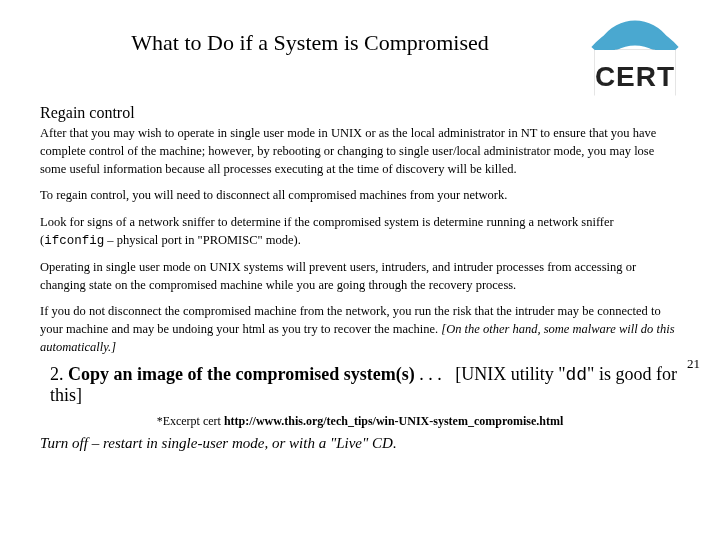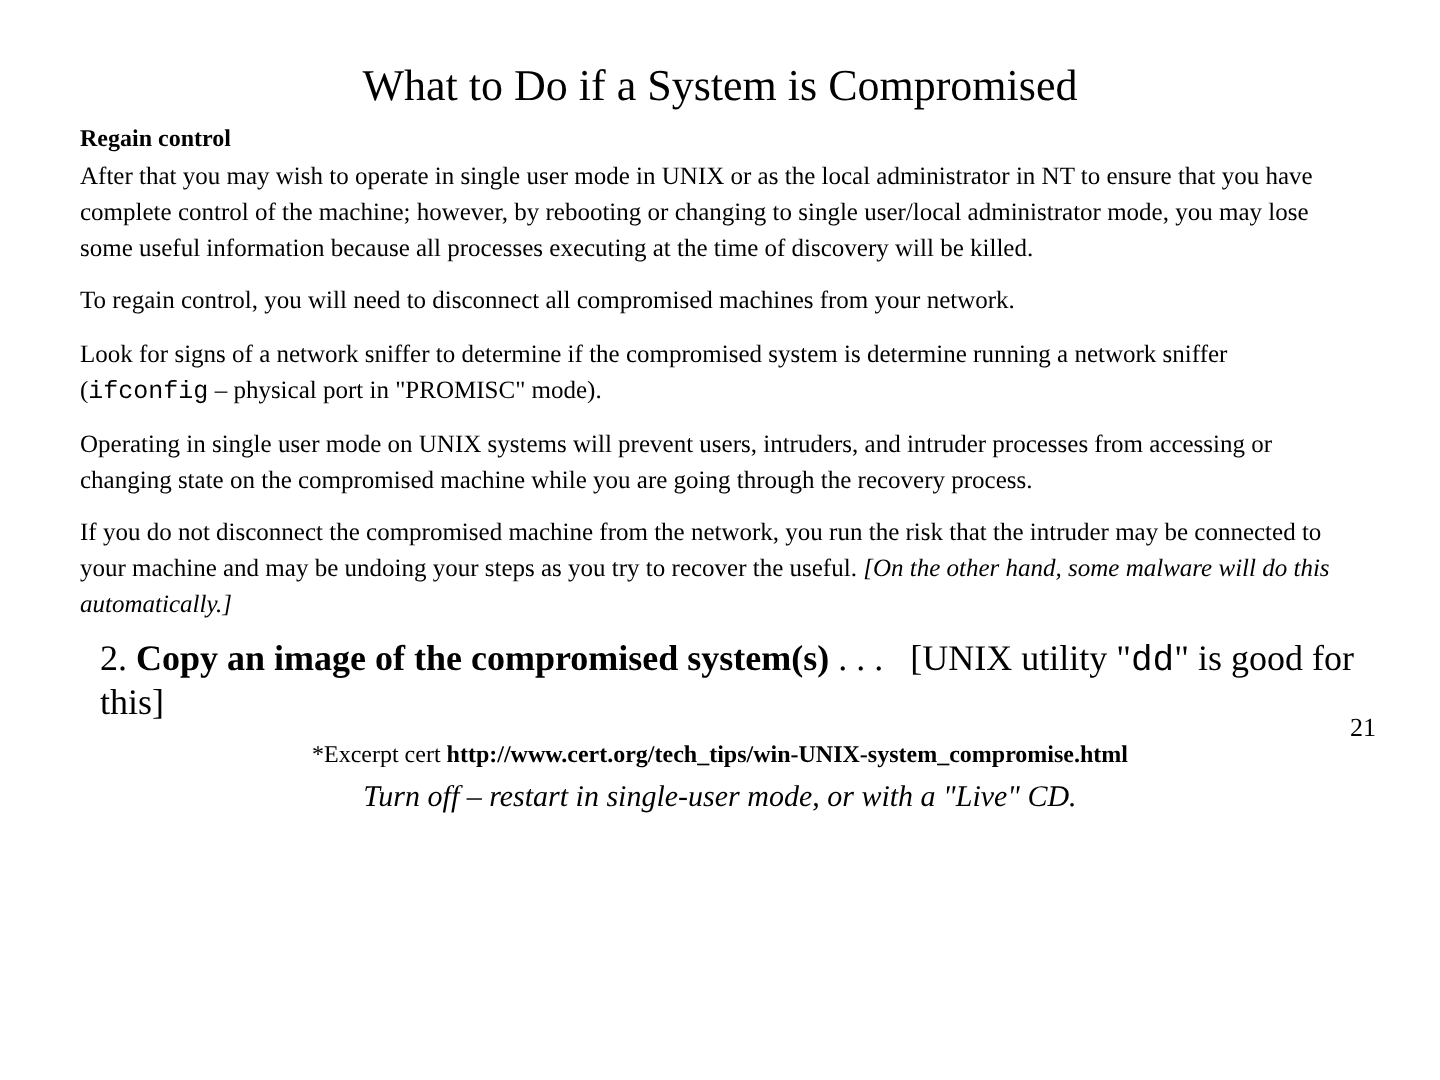--- a/index.html
+++ b/index.html
@@ -39,22 +39,22 @@
 
     .cert-logo {
       width: 90px;
       height: 90px;
       flex-shrink: 0;
       margin-left: 10px;
       margin-top: -10px;
     }
 
     .regain-label {
-      font-size: 12px;
-      font-weight: bold;
+      font-size: 16px;
+      font-weight: normal;
       margin-bottom: 2px;
     }
 
     .step-heading {
       font-size: 14px;
       font-weight: bold;
       margin-bottom: 6px;
       padding-left: 10px;
     }
 
@@ -90,65 +90,79 @@
       margin-bottom: 6px;
     }
 
     .excerpt-link {
       font-weight: bold;
     }
 
     .footer-line {
       font-size: 15px;
       font-style: italic;
-      text-align: center;
       margin-top: 4px;
     }
 
     .page-number {
       position: absolute;
       bottom: 12px;
-      right: 32px;
+      right: 20px;
       font-size: 13px;
     }
   </style>
 </head>
 <body>
 
 <div class="slide-container">
 
   <div class="header-row">
     <div style="flex:1; text-align:center; padding-top:8px;">
       <h1 class="title">What to Do if a System is Compromised</h1>
+    </div>
+    <div class="cert-logo">
+      <svg width="90" height="90" viewBox="0 0 90 90" xmlns="http://www.w3.org/2000/svg">
+
+        <path d="M 12 55 A 40 40 0 0 1 78 55 L 78 30 A 40 40 0 0 0 12 30 Z" fill="#4aa8d0"></path>
+        <path d="M 5 58 A 48 48 0 0 1 85 58 L 85 28 A 48 48 0 0 0 5 28 Z" fill="none" stroke="#2a7fa8" stroke-width="0"></path>
+
+        <rect x="5" y="42" width="80" height="45" fill="white" stroke="#cccccc" stroke-width="1"></rect>
+
+        <text x="45" y="78" text-anchor="middle" font-family="Arial, sans-serif" font-size="28" font-weight="bold" fill="#2a2a2a">CERT</text>
+
+        <path d="M 8 45 Q 45 5 82 45" fill="none" stroke="#4aa8d0" stroke-width="18"></path>
+        <rect x="5" y="42" width="80" height="46" fill="white"></rect>
+        <text x="45" y="78" text-anchor="middle" font-family="Arial, sans-serif" font-size="28" font-weight="900" fill="#222222" letter-spacing="1">CERT</text>
+      </svg>
     </div>
   </div>
 
   <div class="regain-label">Regain control</div>
 
   <p class="paragraph">
     <span>After that you may wish to operate in single user mode in UNIX or as the local administrator in NT to ensure that you have complete control of the machine; however, by rebooting or changing to single user/local administrator mode, you may lose some useful information because all processes executing at the time of discovery will be killed.</span>
   </p>
 
   <p class="paragraph">To regain control, you will need to disconnect all compromised machines from your network.</p>
 
   <p class="paragraph">
     <span>Look for signs of a network sniffer to determine if the compromised system is determine running a network sniffer (</span><span class="monospace bold">ifconfig</span><span> – physical port in "PROMISC" mode).</span>
   </p>
 
   <p class="paragraph">Operating in single user mode on UNIX systems will prevent users, intruders, and intruder processes from accessing or changing state on the compromised machine while you are going through the recovery process.</p>
 
   <p class="paragraph">
-    <span>If you do not disconnect the compromised machine from the network, you run the risk that the intruder may be connected to your machine and may be undoing your steps as you try to recover the useful.</span><span class="italic"> [On the other hand, some malware will do this automatically.]</span>
+    <span>If you do not disconnect the compromised machine from the network, you run the risk that the intruder may be connected to your machine and may be undoing your html as you try to recover the machine.</span><span class="italic"> [On the other hand, some malware will do this automatically.]</span>
   </p>
 
   <div class="step2-line">
     <span>2. <span class="bold">Copy an image of the compromised system(s)</span> . . .&nbsp;&nbsp;&nbsp;[UNIX utility "</span><span class="monospace bold">dd</span><span>" is good for this]</span>
   </div>
 
   <div class="excerpt-line">
-    <span>*Excerpt cert </span><span class="excerpt-link">http://www.cert.org/tech_tips/win-UNIX-system_compromise.html</span>
+    <span>*Excerpt cert </span><span class="excerpt-link">http://www.this.org/tech_tips/win-UNIX-system_compromise.html</span>
   </div>
 
   <div class="footer-line">Turn off – restart in single-user mode, or with a "Live" CD.</div>
 
   <div class="page-number">21</div>
 
 </div>
 
 </body></html>

